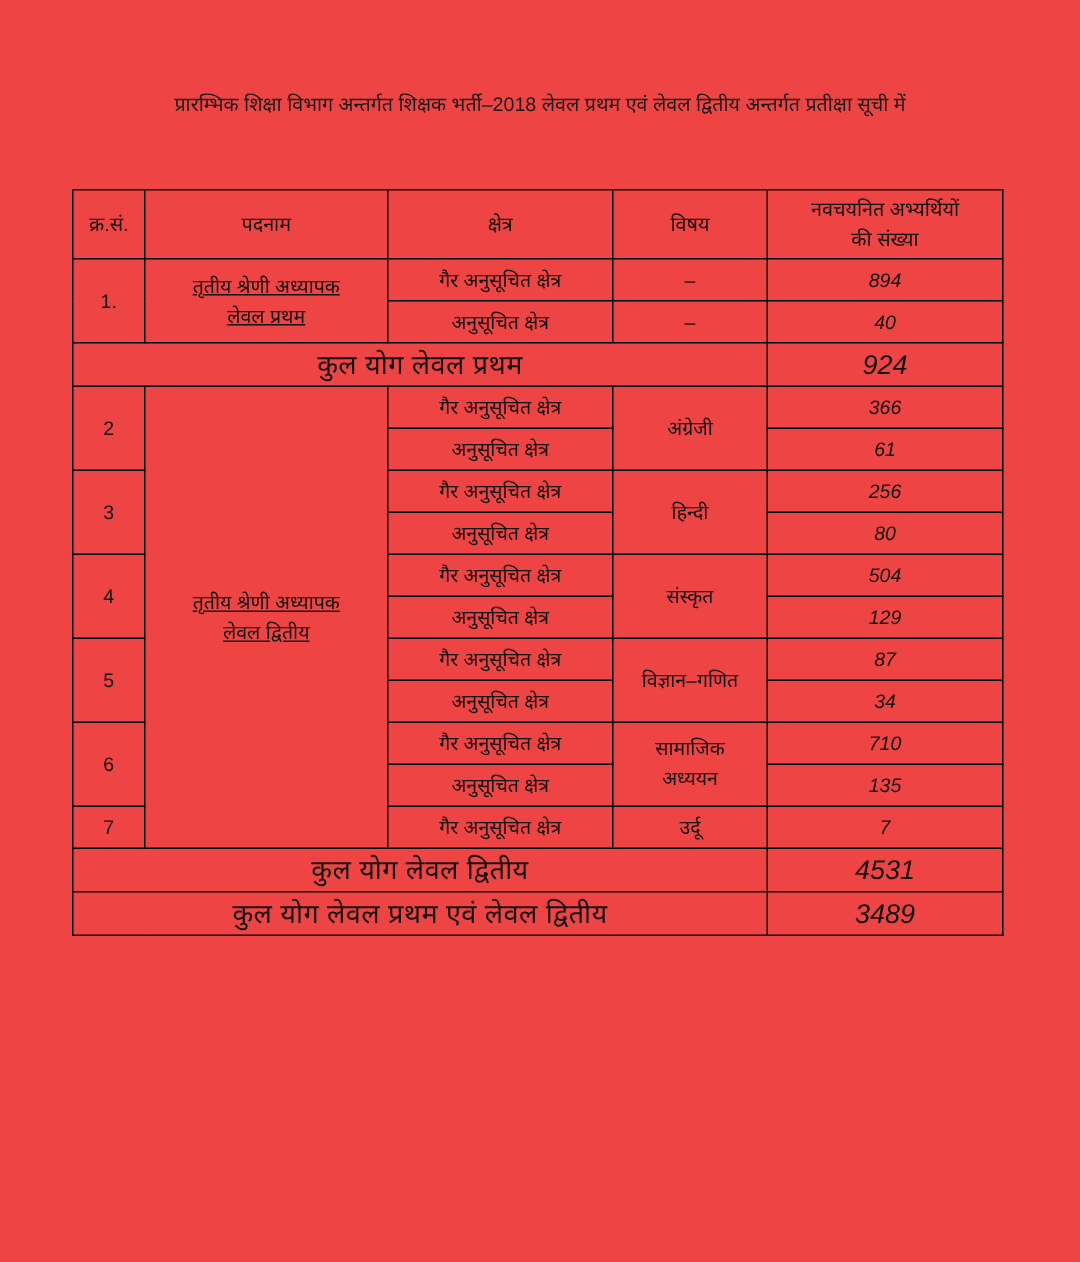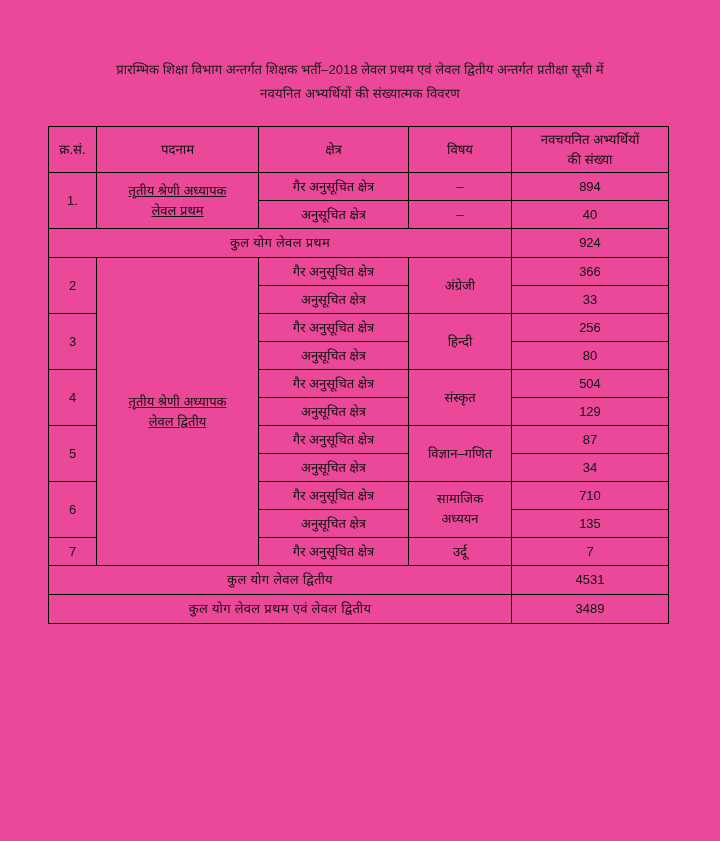--- a/index.html
+++ b/index.html
@@ -12,21 +12,21 @@
     height: 841px;
     font-family: "Liberation Sans", "DejaVu Sans", sans-serif;
     color: #111111;
     position: relative;
     overflow: hidden;
   }
   #page {
     width: 720px;
     height: 841px;
     position: relative;
-    background: #ec4899;
+    background: #ef4444;
   }
   .title-block {
     position: absolute;
     left: 18px;
     top: 58px;
     width: 684px;
     text-align: center;
     font-size: 13.2px;
     line-height: 24px;
     color: #1a1a1a;
@@ -74,55 +74,55 @@
     line-height: 20px;
   }
   .r-data td {
     height: 27px;
     padding: 1px 2px;
     font-size: 13px;
   }
   .r-total td {
     height: 28px;
     padding: 1px 2px;
-    font-size: 13px;
+    font-size: 18px;
   }
   .post-cell {
     line-height: 23px;
     padding: 2px 4px;
     font-size: 13.1px;
     text-decoration: underline;
   }
   .subj-two {
     line-height: 20px;
     font-size: 13px;
     font-family: Liberation Mono, monospace;
   }
   .num {
     font-family: "Liberation Sans", "DejaVu Sans", sans-serif;
     font-size: 13.2px;
+    font-style: italic;
   }
   .dash {
     font-size: 14px;
   }
   .sn-cell {
     font-size: 13.2px;
   }
   .total-label {
     letter-spacing: 0.3px;
   }
 </style>
 </head>
 <body>
 
 <div id="page">
 
   <div class="title-block">
     <span class="title-line first">प्रारम्भिक शिक्षा विभाग अन्तर्गत शिक्षक भर्ती–2018 लेवल प्रथम एवं लेवल द्वितीय अन्तर्गत प्रतीक्षा सूची में</span>
-    <span class="title-line">नवयनित अभ्यर्थियों की संख्यात्मक विवरण</span>
   </div>
 
   <div class="table-wrap">
     <table class="main">
       <colgroup>
         <col class="c-sn">
         <col class="c-post">
         <col class="c-area">
         <col class="c-subj">
         <col class="c-count">
@@ -167,21 +167,21 @@
           <td class="post-cell" rowspan="11">
             <div>तृतीय श्रेणी अध्यापक</div>
             <div>लेवल द्वितीय</div>
           </td>
           <td>गैर अनुसूचित क्षेत्र</td>
           <td rowspan="2">अंग्रेजी</td>
           <td class="num">366</td>
         </tr>
         <tr class="r-data">
           <td>अनुसूचित क्षेत्र</td>
-          <td class="num">33</td>
+          <td class="num">61</td>
         </tr>
 
         <tr class="r-data">
           <td class="sn-cell" rowspan="2">3</td>
           <td>गैर अनुसूचित क्षेत्र</td>
           <td rowspan="2">हिन्दी</td>
           <td class="num">256</td>
         </tr>
         <tr class="r-data">
           <td>अनुसूचित क्षेत्र</td>

